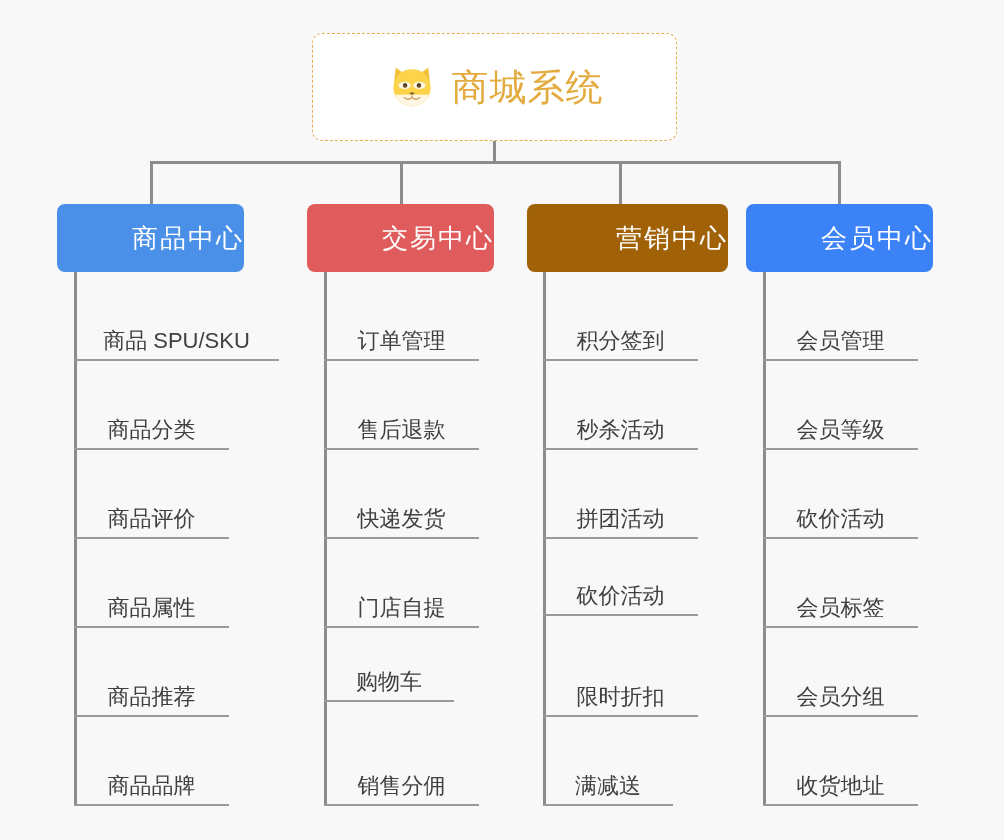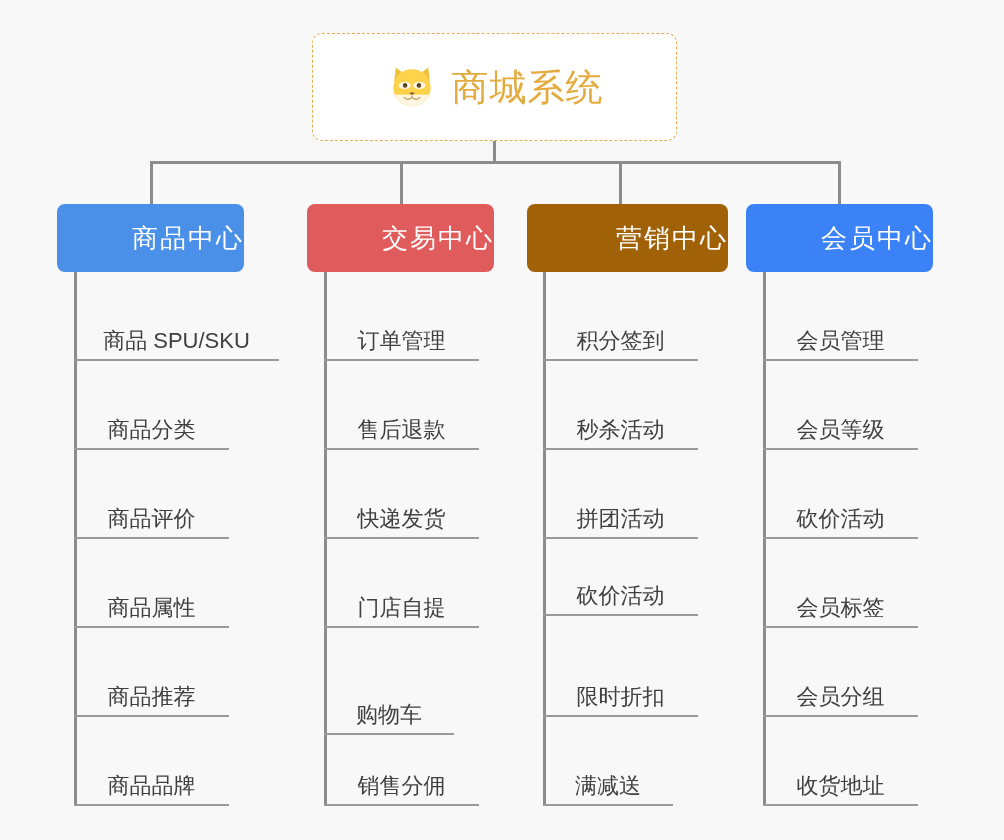--- a/index.html
+++ b/index.html
@@ -151,21 +151,21 @@
       </div>
       <div class="leaf" style="left: 17px; top: 157px; width: 155px;">
         <span class="leaf-label">售后退款</span>
       </div>
       <div class="leaf" style="left: 17px; top: 246px; width: 155px;">
         <span class="leaf-label">快递发货</span>
       </div>
       <div class="leaf" style="left: 17px; top: 335px; width: 155px;">
         <span class="leaf-label">门店自提</span>
       </div>
-      <div class="leaf" style="left: 17px; top: 442px; width: 130px;">
+      <div class="leaf" style="left: 17px; top: 409px; width: 130px;">
         <span class="leaf-label">购物车</span>
       </div>
       <div class="leaf" style="left: 17px; top: 513px; width: 155px;">
         <span class="leaf-label">销售分佣</span>
       </div>
     </div>
 
   <div class="column" id="col-2" style="left: 527px; width: 187px;">
     <div class="cat-head" id="head-2" style="width: 201px; background: #a16207;">
       <span class="cat-head-label">营销中心</span>

